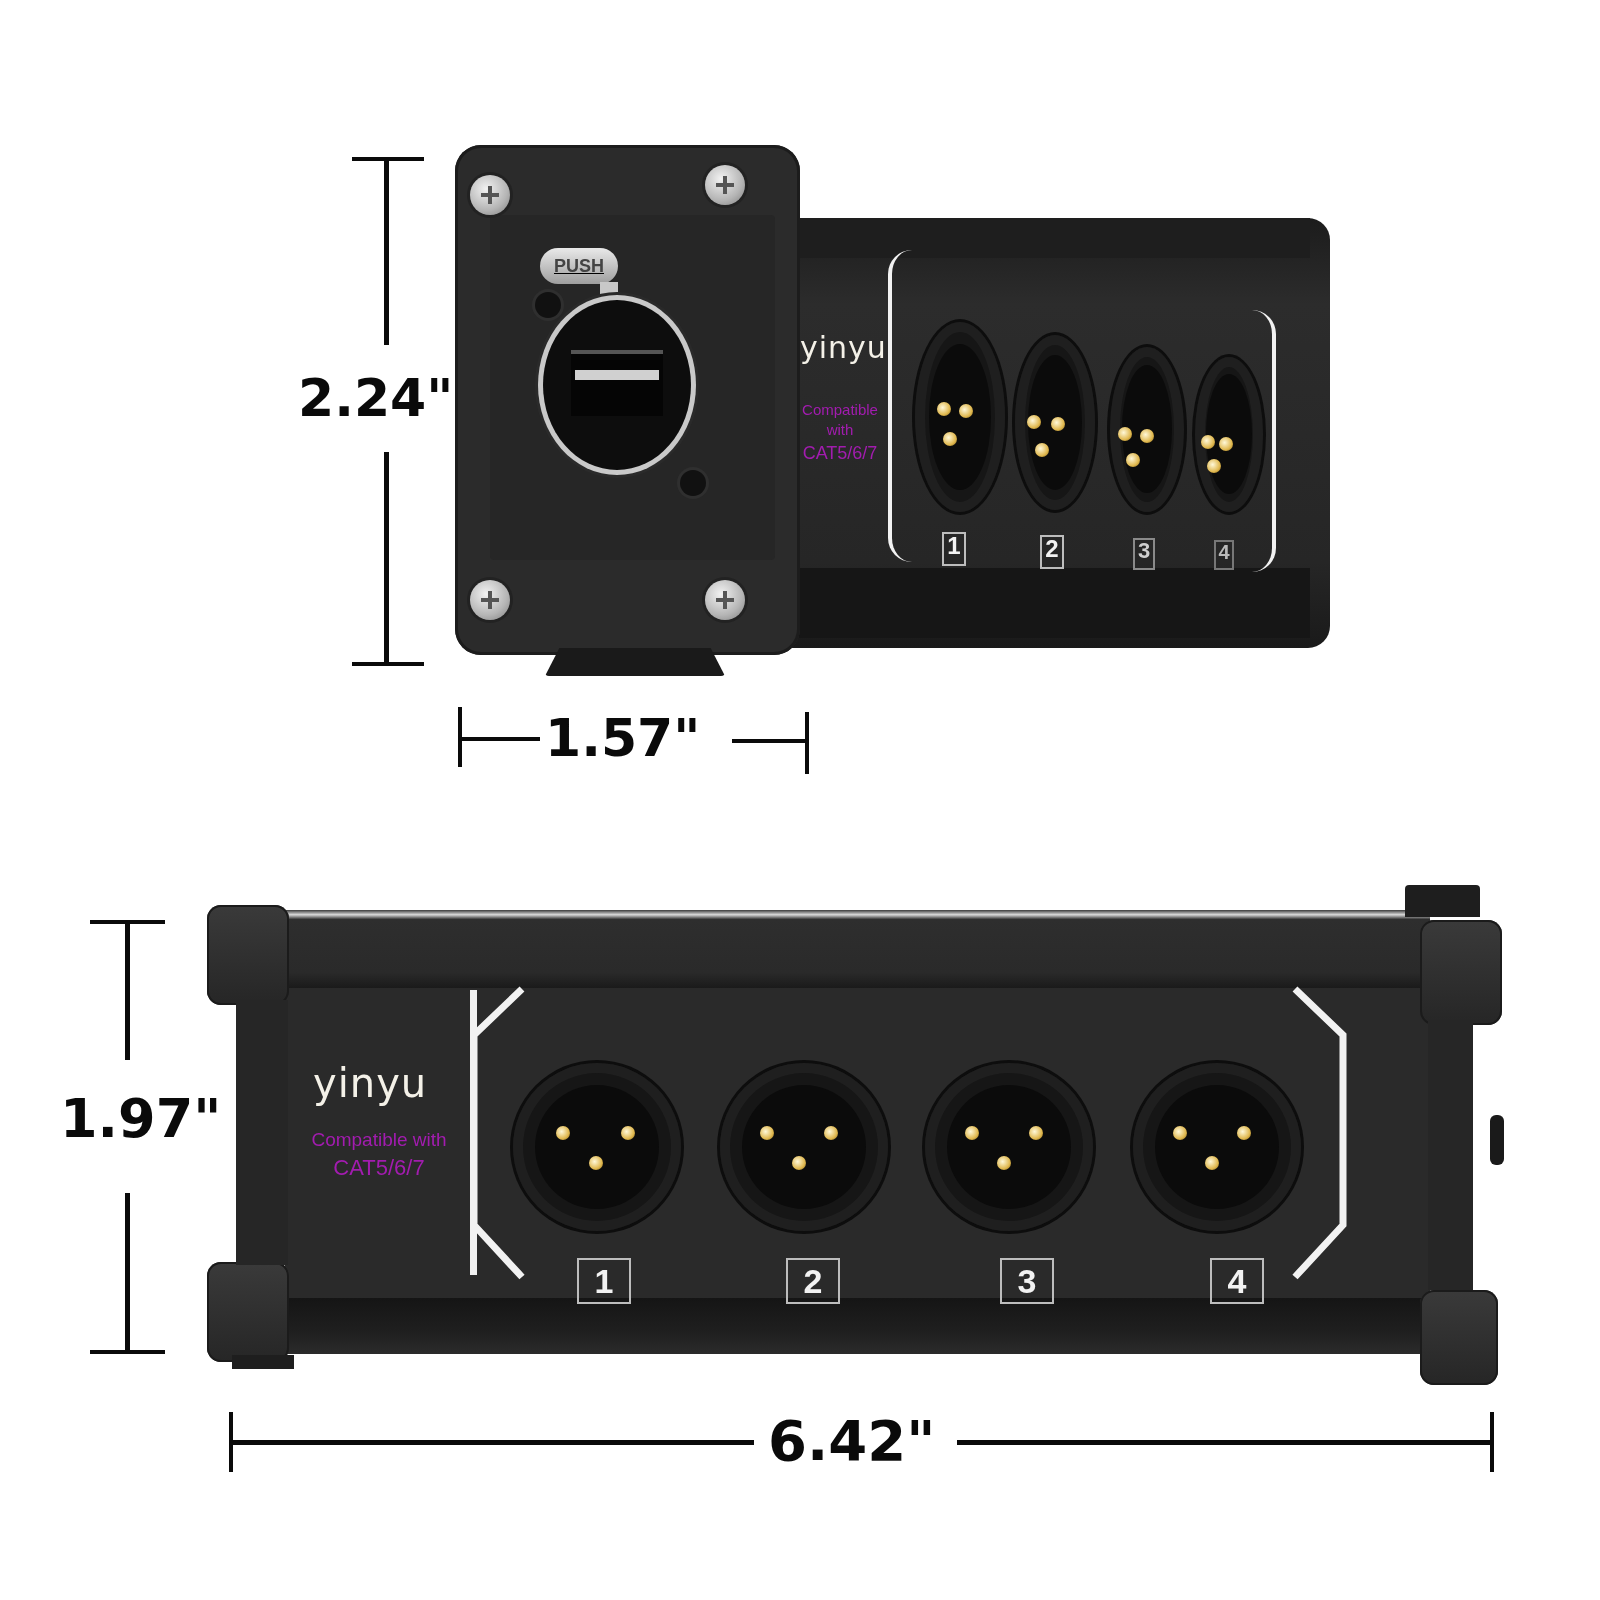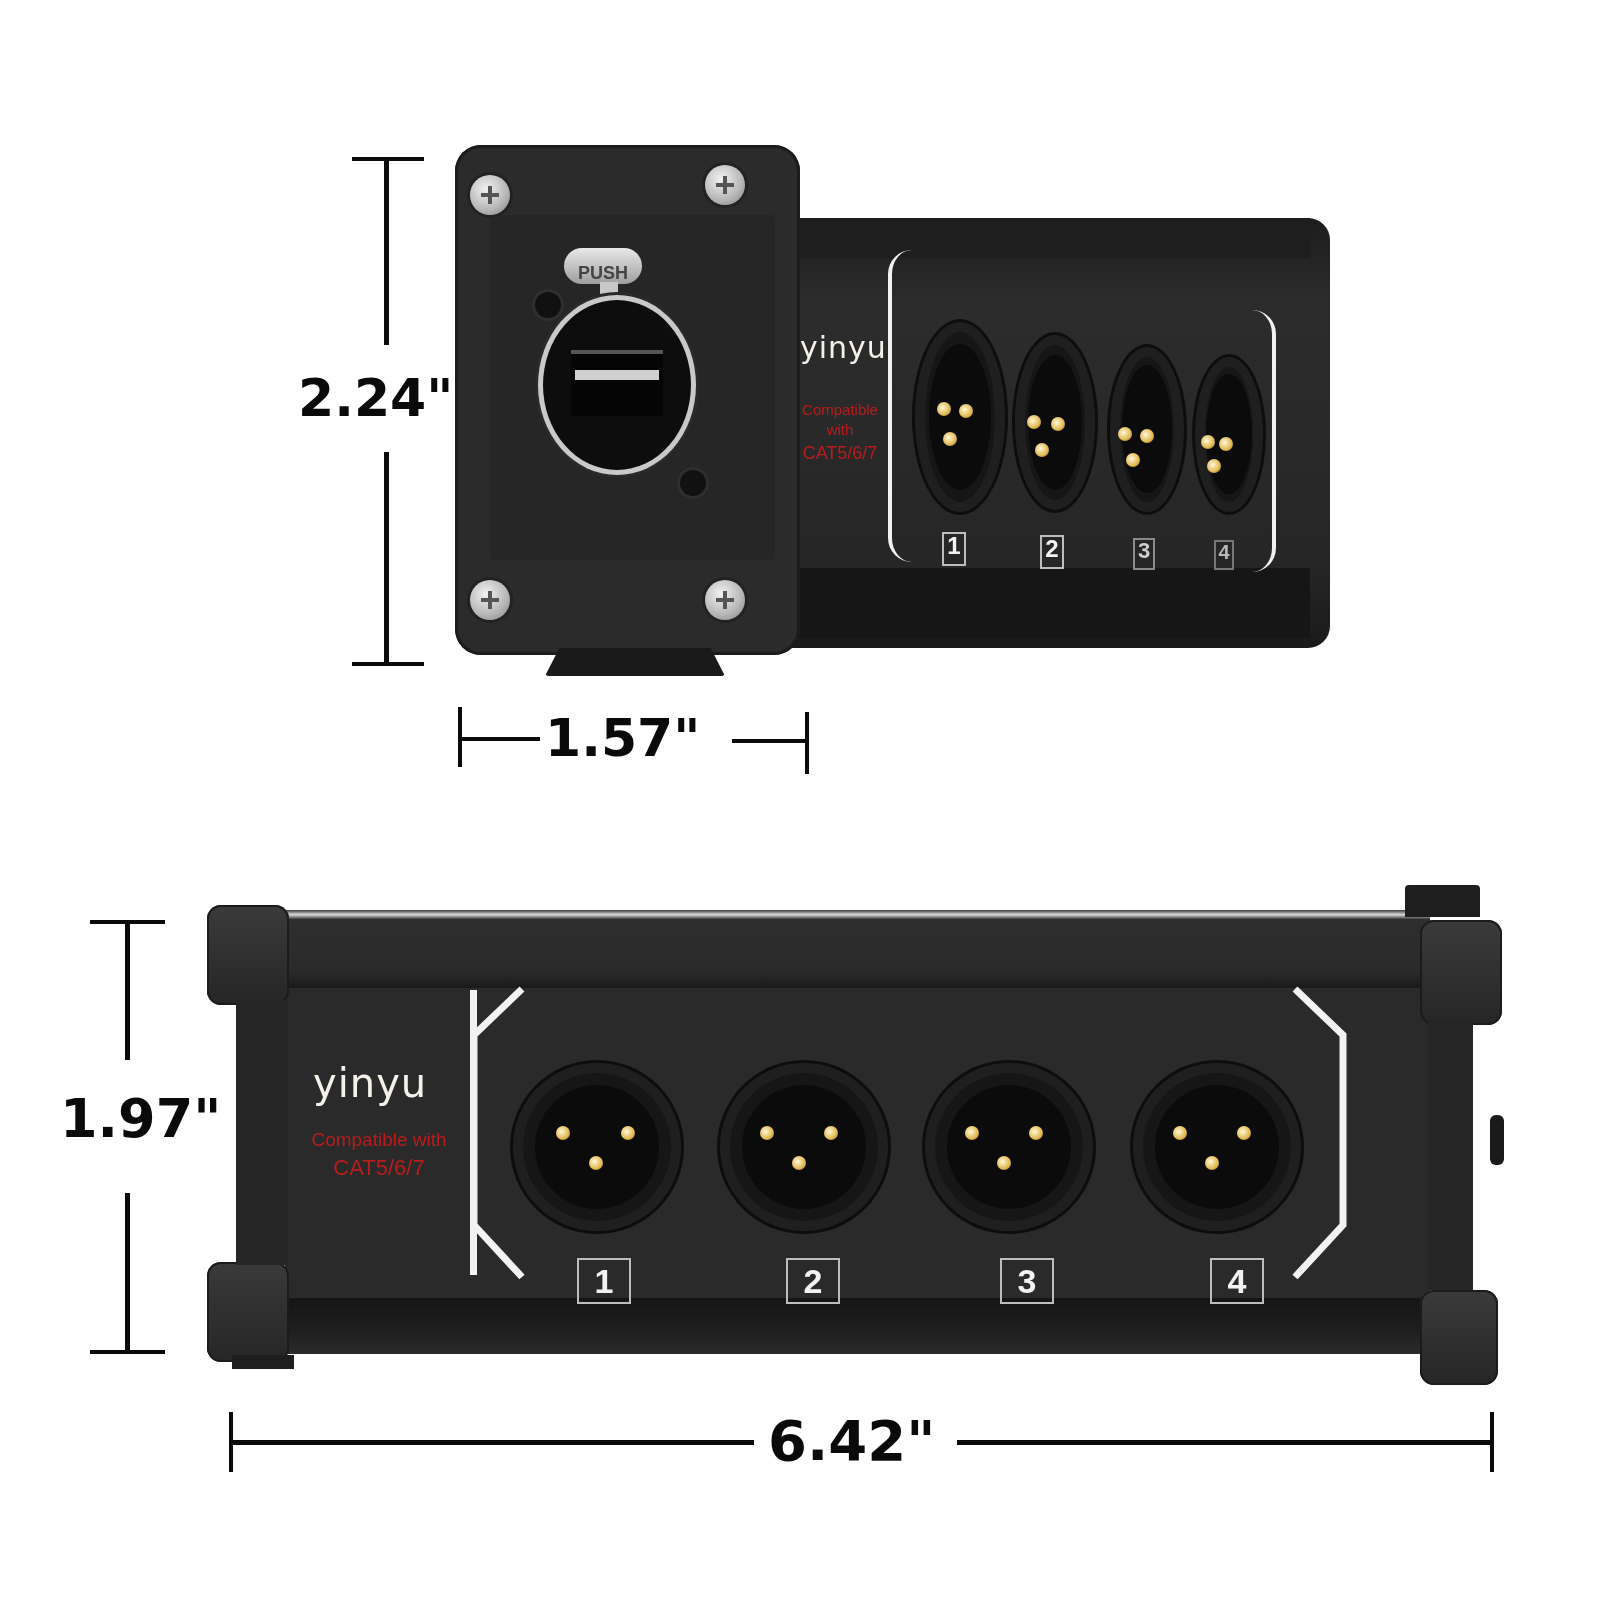--- a/index.html
+++ b/index.html
@@ -43,21 +43,21 @@
   .port-num {
     position: absolute; border: 2px solid #bdbdbd; color: #f2f2f2;
     font-family: "Liberation Sans", sans-serif; font-weight: bold;
     text-align: center; line-height: 1;
   }
   .brand {
     position: absolute; color: #f4f1e8; font-family: "DejaVu Sans", sans-serif;
     letter-spacing: 1px;
   }
   .compat {
-    position: absolute; color: #b91c1c; font-family: "Liberation Sans", sans-serif;
+    position: absolute; color: #a21caf; font-family: "Liberation Sans", sans-serif;
     text-align: center; line-height: 1.35;
   }
   .white-bracket { position: absolute; border-color: #f2f2f2; border-style: solid; }
 </style>
 </head>
 <body>
 
 <div>
 
   <div class="abs" style="left:780px; top:218px; width:550px; height:430px; background:linear-gradient(180deg,#1c1c1c 0%,#2c2c2c 20%,#262626 80%,#1a1a1a 100%); border-radius:6px 22px 22px 6px;"></div>
@@ -108,21 +108,21 @@
   <div class="abs" style="left:455px; top:145px; width:345px; height:510px; background:#2b2b2b; border-radius:26px; box-shadow:inset 0 0 0 3px #1c1c1c;"></div>
   <div class="abs" style="left:490px; top:215px; width:285px; height:345px; background:#262626; border-radius:4px;"></div>
 
   <div class="screw" style="left:470px; top:175px;"></div>
   <div class="screw" style="left:705px; top:165px;"></div>
   <div class="screw" style="left:470px; top:580px;"></div>
   <div class="screw" style="left:705px; top:580px;"></div>
 
   <div class="abs" style="left:545px; top:648px; width:180px; height:28px; background:#1a1a1a; border-radius:0 0 4px 4px; clip-path:polygon(8% 0,92% 0,100% 100%,0 100%);"></div>
 
-  <div class="abs" style="left:564px; top:248px; width:78px; height:36px; border-radius:20px; background:linear-gradient(180deg,#e9e9e9,#9e9e9e); display:flex; align-items:flex-end; justify-content:center;">
+  <div class="abs" style="left:540px; top:248px; width:78px; height:36px; border-radius:20px; background:linear-gradient(180deg,#e9e9e9,#9e9e9e); display:flex; align-items:center; justify-content:center;text-decoration:underline;">
     <span style="font-family:'Liberation Sans',sans-serif; font-weight:bold; font-size:18px; color:#444;">PUSH</span>
   </div>
   <div class="abs" style="left:600px; top:282px; width:18px; height:22px; background:#c8c8c8;"></div>
 
   <div class="abs" style="left:535px; top:292px; width:26px; height:26px; border-radius:50%; background:#111; box-shadow:0 0 0 3px #2f2f2f;"></div>
   <div class="abs" style="left:680px; top:470px; width:26px; height:26px; border-radius:50%; background:#111; box-shadow:0 0 0 3px #2f2f2f;"></div>
 
   <div class="abs" style="left:543px; top:300px; width:148px; height:170px; border-radius:50%; background:#0d0d0d; box-shadow:0 0 0 5px #c9c9c9, 0 0 0 8px #2a2a2a;">
     <div style="position:absolute; left:28px; top:50px; width:92px; height:62px; background:#050505; border-top:4px solid #555;"></div>
     <div style="position:absolute; left:32px; top:70px; width:84px; height:10px; background:#d0d0d0;"></div>

